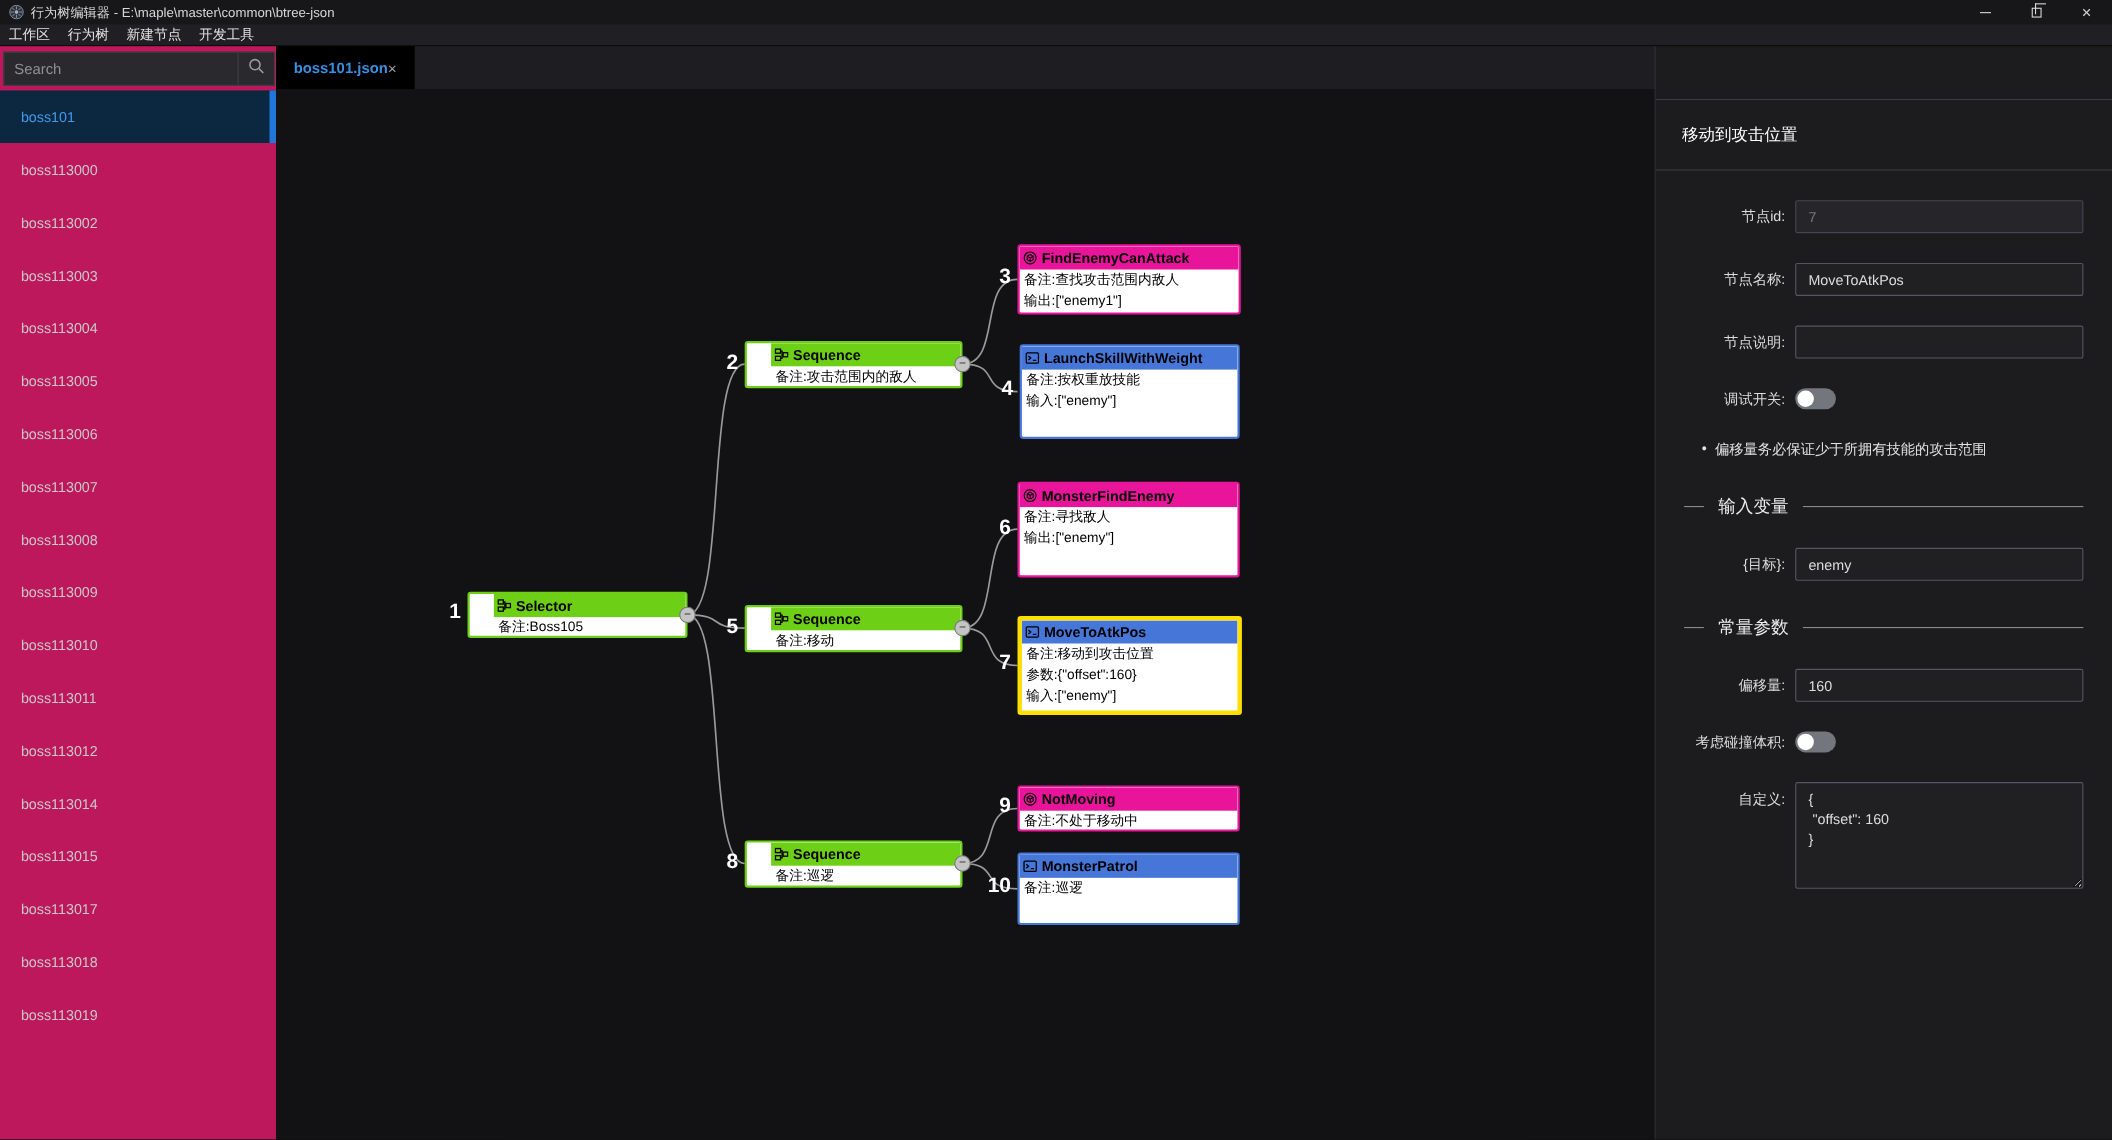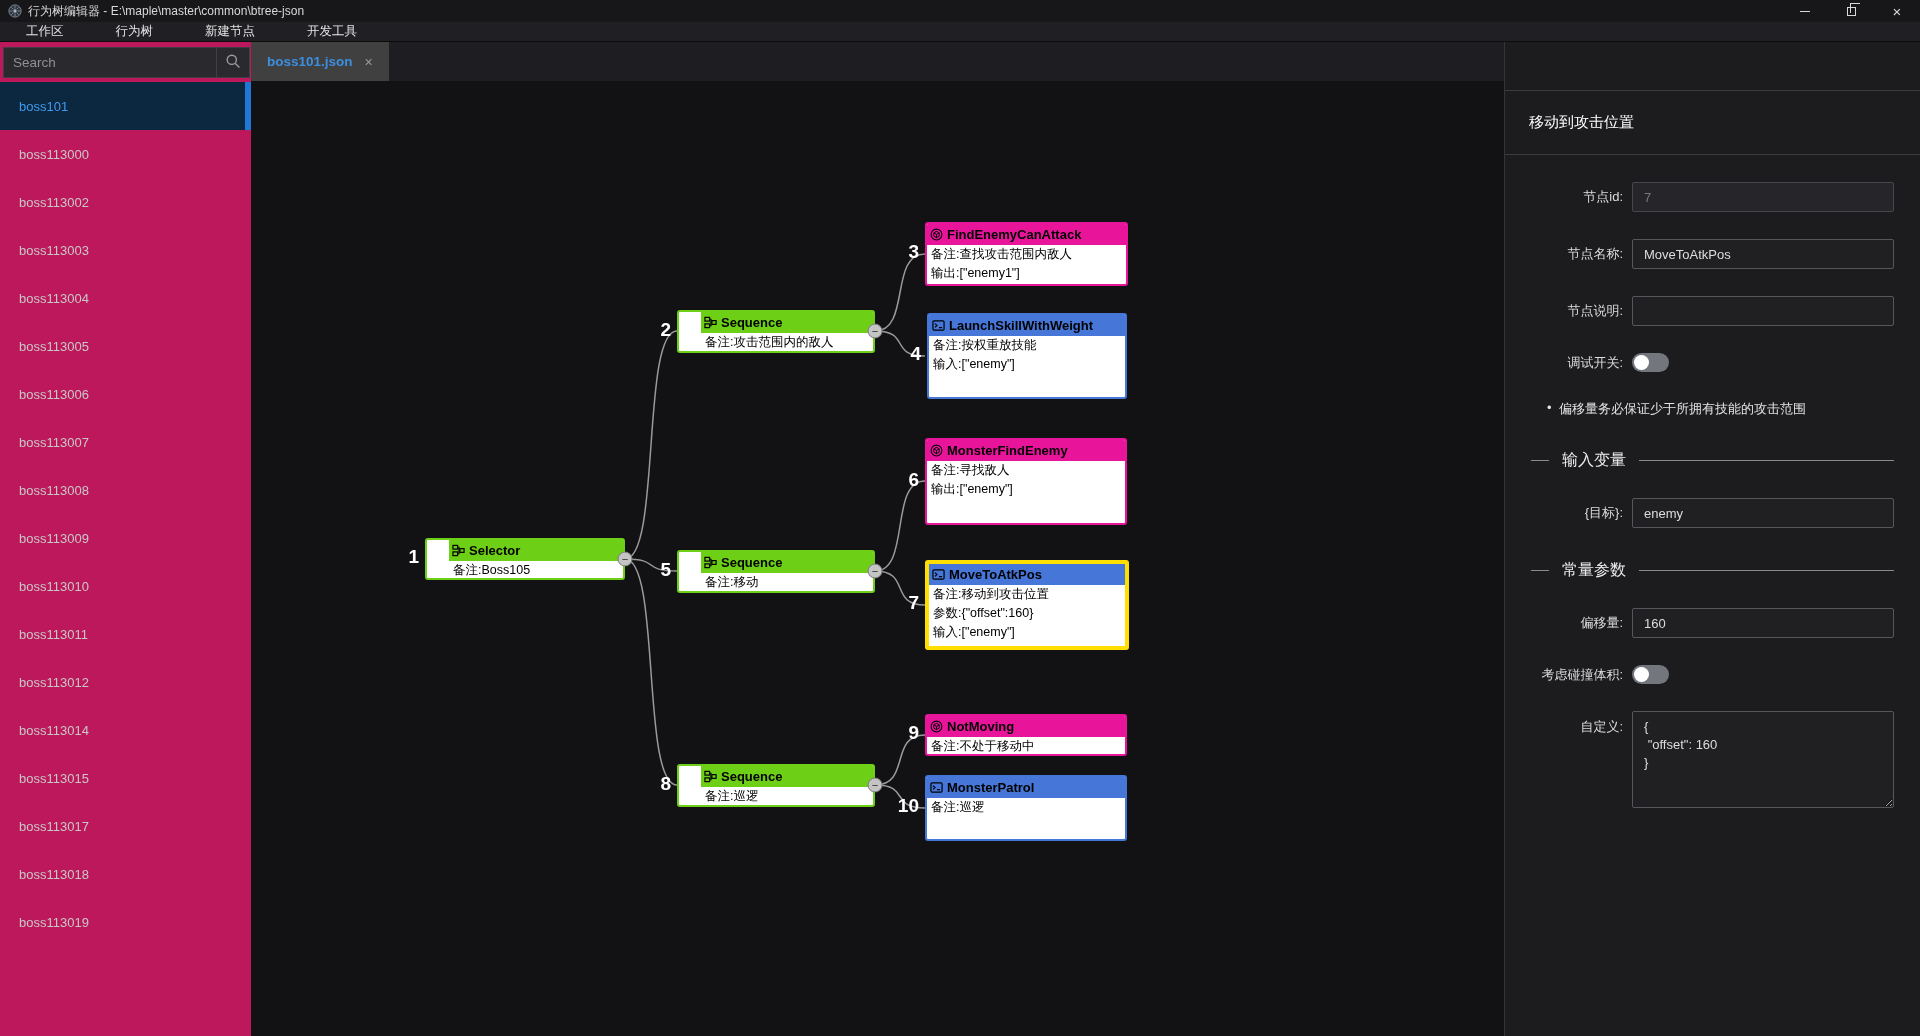--- a/index.html
+++ b/index.html
@@ -14,21 +14,21 @@
   .win-btn { width:46px; display:flex; align-items:center; justify-content:center; color:#d8d8d8; }
   .glyph-min { width:10px; height:1px; background:#d8d8d8; }
   .glyph-restore { width:9px; height:9px; border:1px solid #d8d8d8; position:relative; background:#17171a; }
   .glyph-restore::before { content:''; position:absolute; left:2px; bottom:2px; width:9px; height:9px;
                            border:1px solid #d8d8d8; border-right:none; border-bottom:none; }
   .glyph-close { font-size:15px; line-height:1; }
 
   
   .menubar { height:20px; background:#202024; display:flex; align-items:center;
              color:#e2e2e2; font-size:12.5px; border-bottom:1px solid #0c0c0c; }
-  .menu-item { padding:0 26px; height:100%; display:flex; align-items:center;text-align:center; }
+  .menu-item { padding:0 8px; height:100%; display:flex; align-items:center;text-align:center; }
 
   
   .main { display:flex; height:994px; }
 
   
   .sidebar { width:251px; background:#be185d; display:flex; flex-direction:column; flex-shrink:0; }
   .search-row { height:40px; padding:5px 1px 4px 3px; }
   .search-box { height:31px; display:flex; background:#2a2a2e; border:1px solid #3f3f46; }
   .search-box input { flex:1; background:transparent; border:none; outline:none;
                       color:#cfcfcf; font-size:13.5px; padding:0 9px; font-family:inherit; }
@@ -37,21 +37,21 @@
   .boss-list { flex:1; overflow:hidden; }
   .boss-item { height:48px; display:flex; align-items:center; padding-left:19px;
                font-size:13px; color:#c8c8c8; position:relative; }
   .boss-item.selected { background:var(--sel-bg); color:var(--sel-text); }
   .boss-item.selected::after { content:''; position:absolute; right:0; top:0; bottom:0;
                                width:6px; background:var(--accent); }
 
   
   .content { flex:1; display:flex; flex-direction:column; min-width:0; }
   .tabstrip { height:39px; background:#1e1e22; display:flex; }
-  .tab { background:#404040; display:flex; align-items:center; padding:0 16px; gap:12px; }
+  .tab { background:#000000; display:flex; align-items:center; padding:0 16px; }
   .tab-label { color:var(--tab-text); font-size:13.5px; font-weight:bold; }
   .tab-close { color:#9a9a9a; font-size:14px; }
   .canvas { flex:1; position:relative; background:#121215; overflow:hidden; }
   .canvas svg.edges { position:absolute; left:0; top:0; }
 
   
   .bt-node { position:absolute; background:#fff; border-radius:3px; overflow:hidden; z-index:2; }
   .bt-node.composite { border:2px solid var(--green);padding-left:22px; }
   .bt-node.condition { border:2px solid var(--magenta); }
   .bt-node.action    { border:2px solid var(--blue); }

